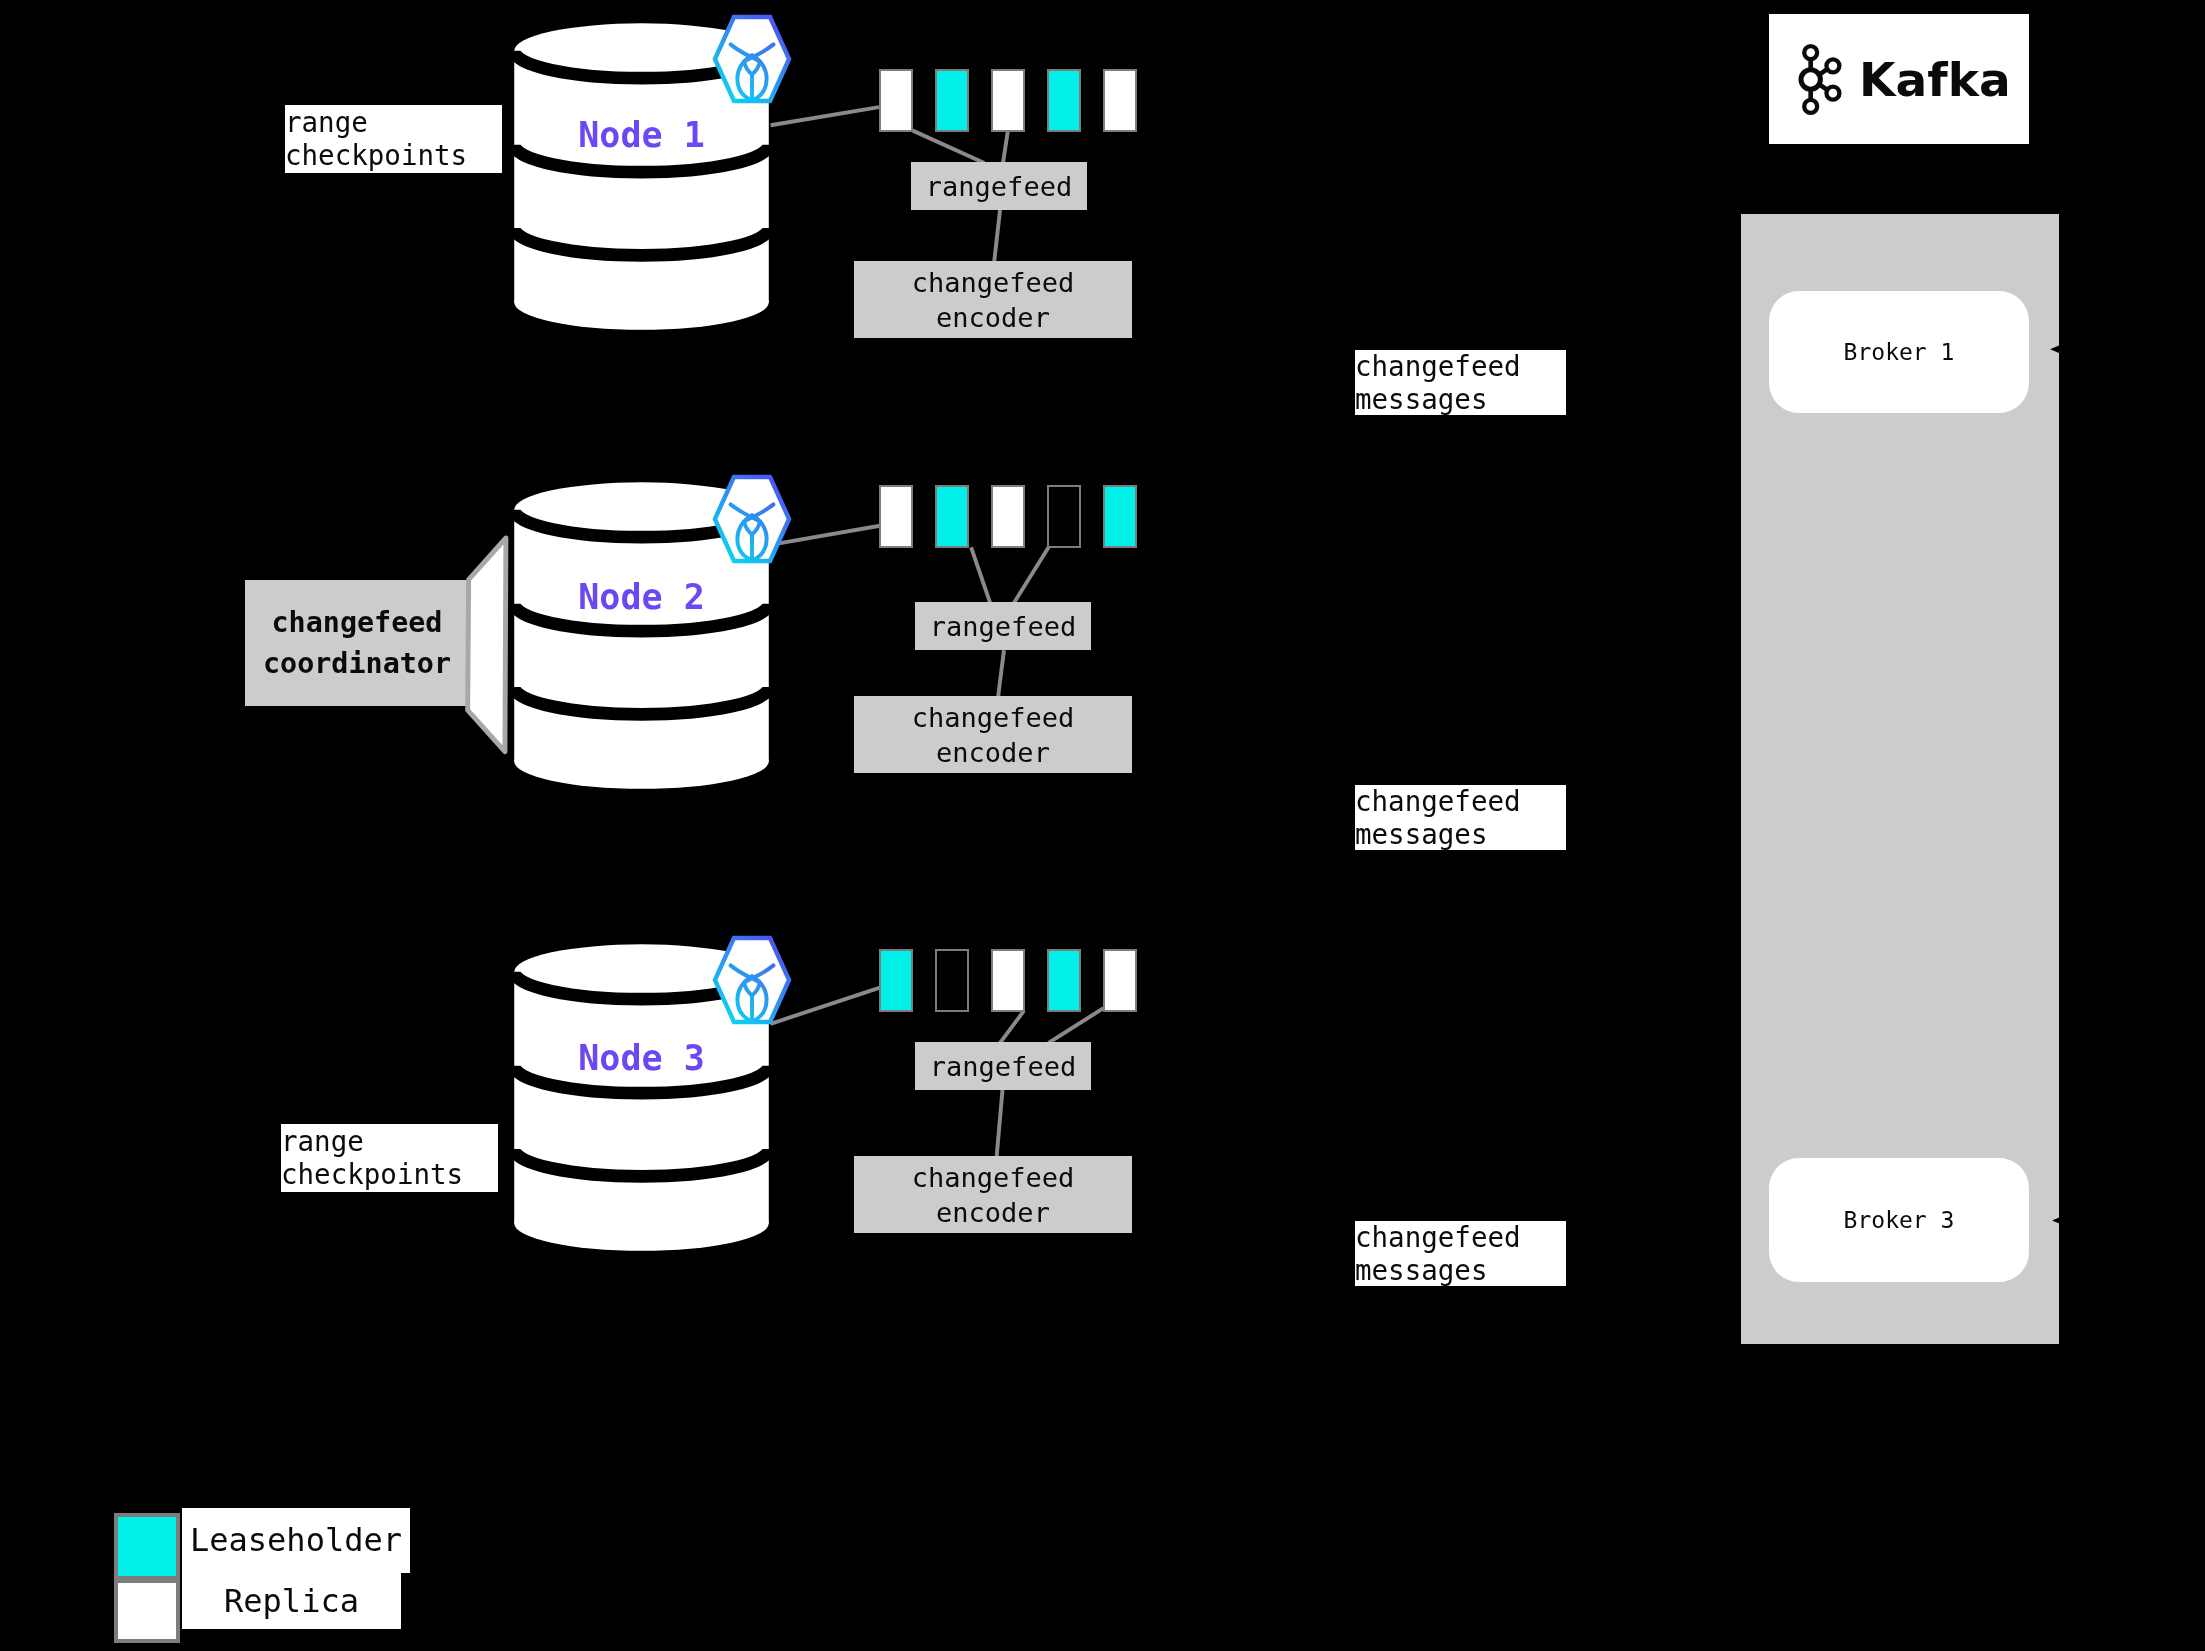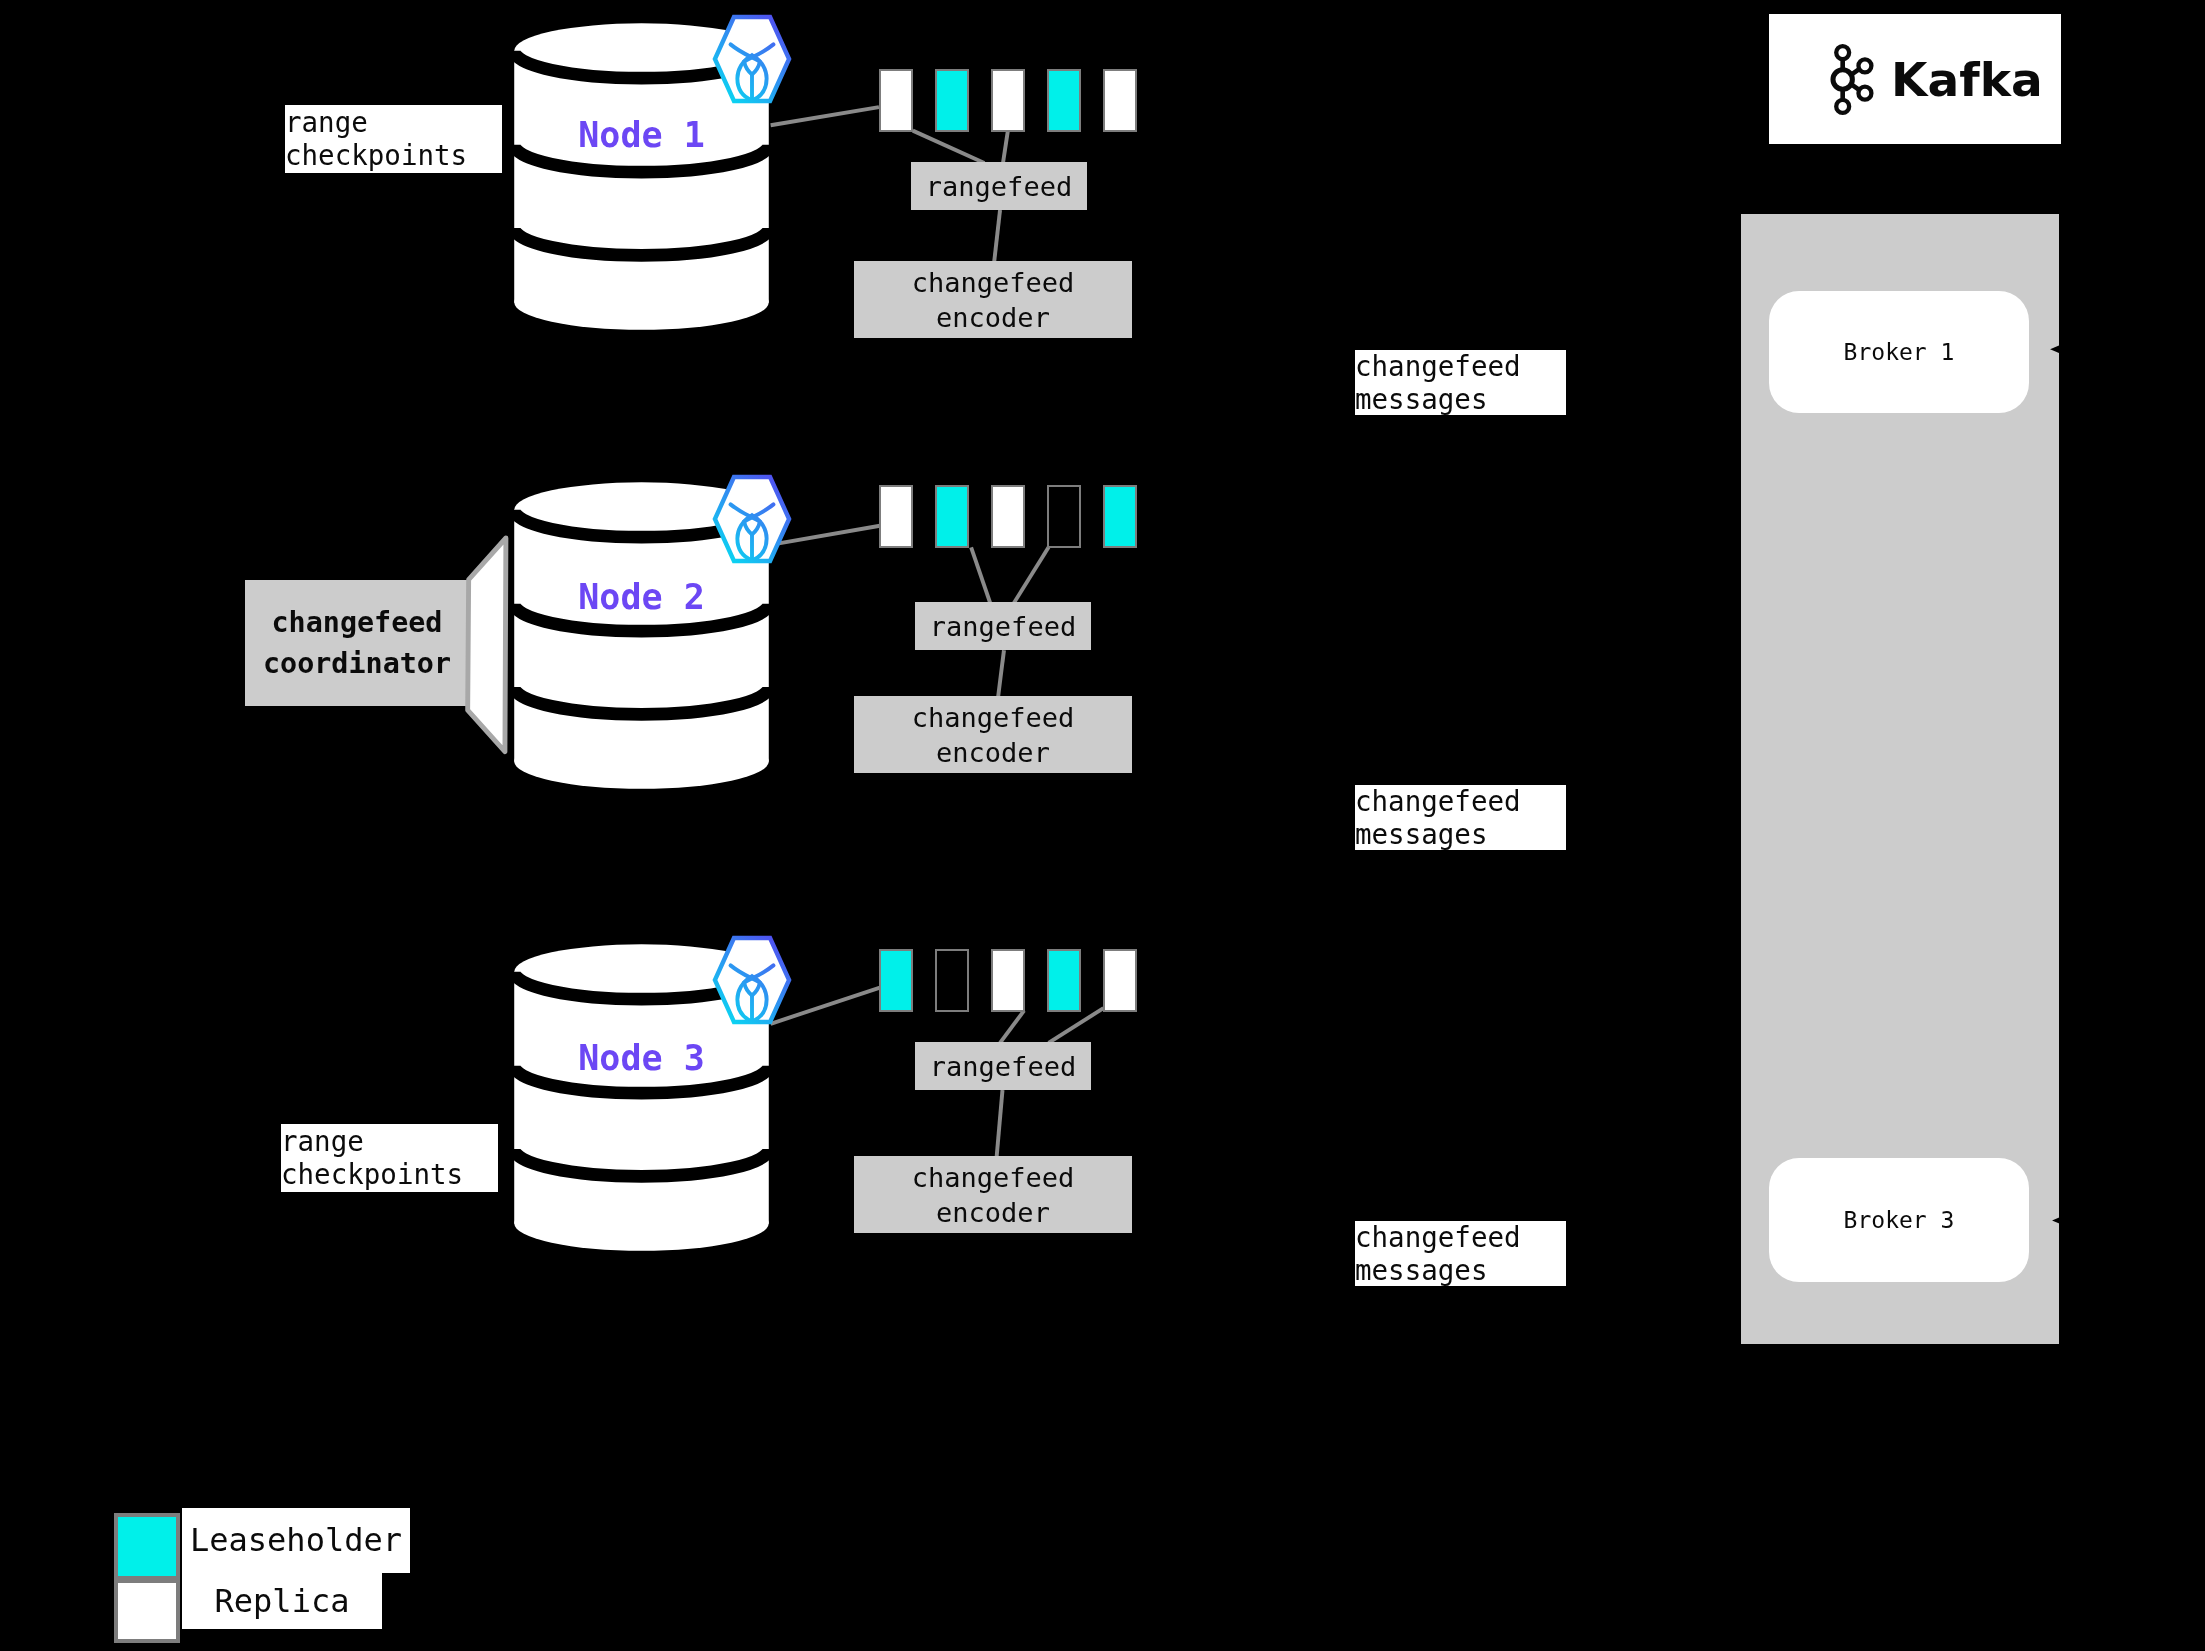--- a/index.html
+++ b/index.html
@@ -35,21 +35,21 @@
   
   .node-label{
     position:absolute;left:513px;width:257px;height:34px;
     display:flex;align-items:center;justify-content:center;
     font-weight:bold;font-size:35px;color:var(--nodelabel,#6c47f4);
   }
   
   .kafka-logo-box{
     position:absolute;left:1769px;top:14.2px;width:260px;height:130px;
     background:var(--replica,#fff);
-    display:flex;align-items:center;justify-content:center;gap:10.8px;padding-left:32px;
+    display:flex;align-items:center;justify-content:center;gap:10.8px;
   }
   .kafka-wordmark{
     font-family:"DejaVu Sans","Liberation Sans",sans-serif;
     font-weight:bold;font-size:47px;color:var(--text,#0b0b0b);
   }
   .kafka-cluster{
     position:absolute;left:1741px;top:214px;width:318px;height:1130px;
     background:var(--panel,#ccc);
   }
   .broker{
@@ -225,21 +225,21 @@
 
   <div class="kafka-cluster z10"></div>
 
   <div class="broker z20" style="top:291px;height:122px">Broker 1</div>
   <div class="broker z20" style="top:1158px;height:124px">Broker 3</div>
 
 
   <div class="swatch z30" style="top:1513px;height:67px;background:var(--leaseholder,#00f0ea)"></div>
   <div class="swatch z30" style="top:1579px;height:64px;background:var(--replica,#fff)"></div>
   <div class="label-box legend-label z30" style="left:182px;top:1508px;width:228px;height:65px">Leaseholder</div>
-  <div class="label-box legend-label z30" style="left:182px;top:1573px;width:200px;height:56px">Replica</div>
+  <div class="label-box legend-label z30" style="left:182px;top:1573px;width:219px;height:56px">Replica</div>
 
   <svg class="abs z60" width="2205" height="1652" viewBox="0 0 4498 3369" style="left:0;top:0;pointer-events:none">
     <polygon points="1032,1097 956,1182 954,1448 1030,1533" fill="#fff" style="stroke:var(--wedge,#a8a8a8)" stroke-width="10" stroke-linejoin="round"></polygon>
     <polygon points="4182,712 4258,680 4258,744" style="fill:var(--bg,#000)"></polygon>
     <polygon points="4186,2489 4262,2457 4262,2521" style="fill:var(--bg,#000)"></polygon>
   </svg>
 
 </div>
 
 

